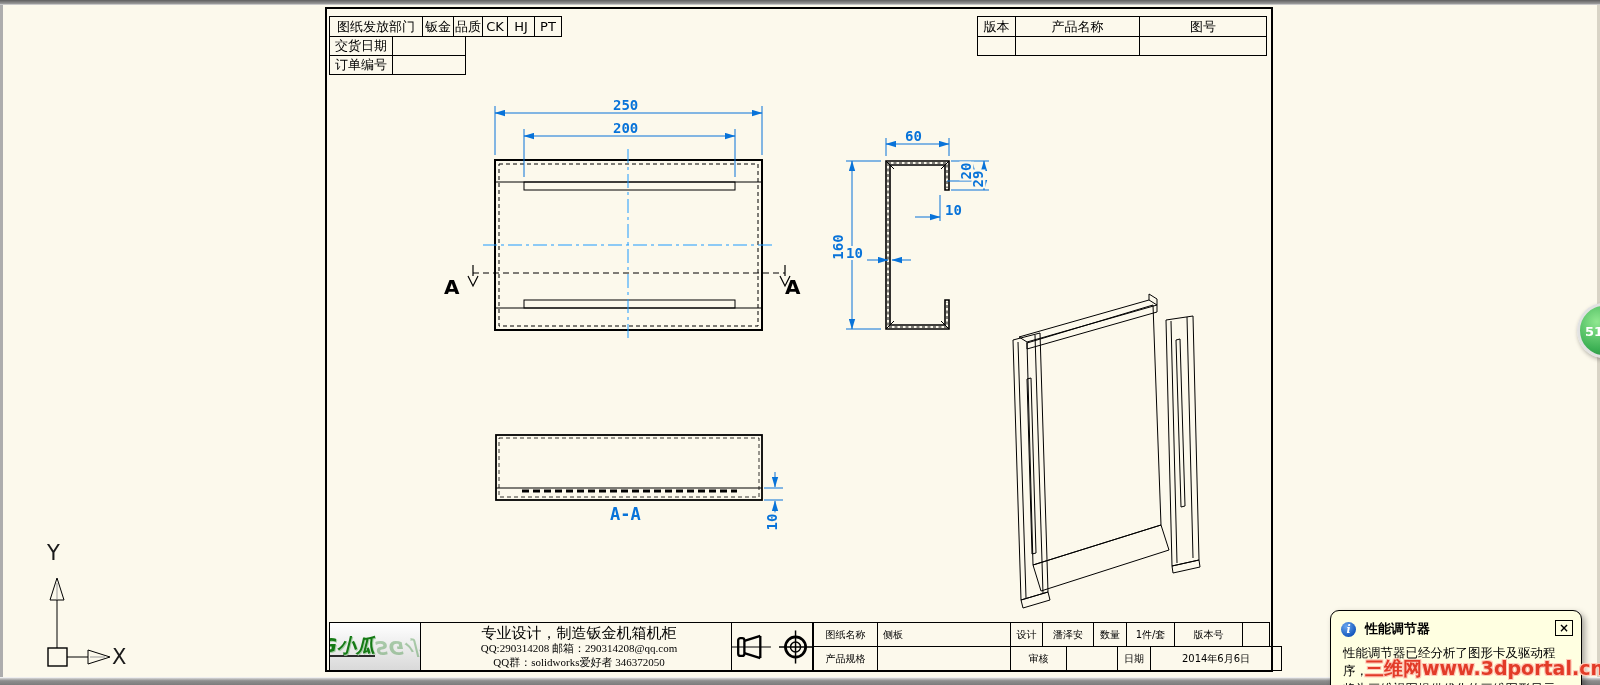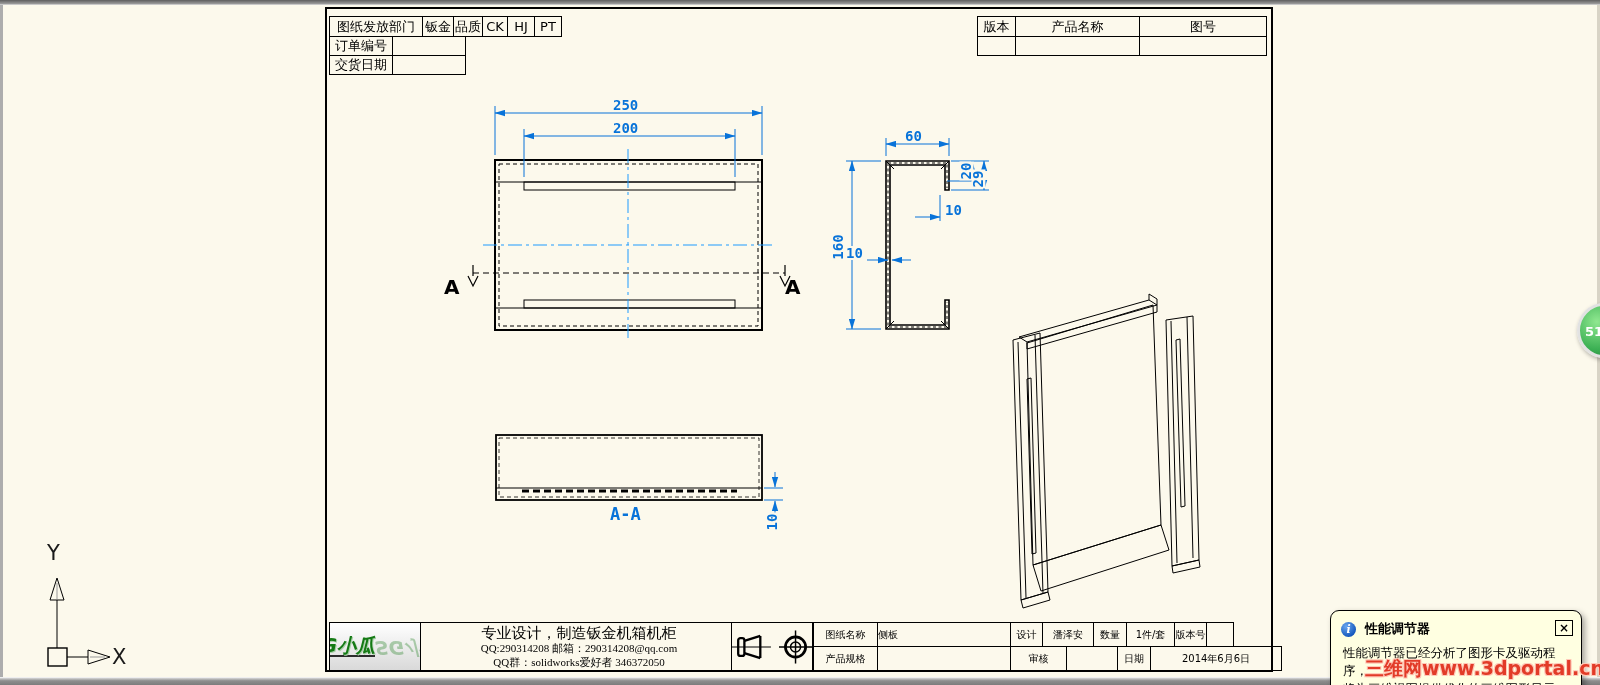--- a/index.html
+++ b/index.html
@@ -184,25 +184,25 @@
   <div class="tl-table">
     <div class="trow">
       <div class="tcell" style="width:94px;height:21px">图纸发放部门</div>
       <div class="tcell" style="width:32px;height:21px">钣金</div>
       <div class="tcell" style="width:30px;height:21px">品质</div>
       <div class="tcell" style="width:26px;height:21px">CK</div>
       <div class="tcell" style="width:28px;height:21px">HJ</div>
       <div class="tcell" style="width:28px;height:21px">PT</div>
     </div>
     <div class="trow">
+      <div class="tcell" style="width:64px;height:20px">交货日期</div>
+      <div class="tcell" style="width:74px;height:20px"></div>
+    </div>
+    <div class="trow">
       <div class="tcell" style="width:64px;height:20px">订单编号</div>
-      <div class="tcell" style="width:74px;height:20px"></div>
-    </div>
-    <div class="trow">
-      <div class="tcell" style="width:64px;height:20px">交货日期</div>
       <div class="tcell" style="width:74px;height:20px"></div>
     </div>
   </div>
 
   <div class="tr-table">
     <div class="trow">
       <div class="tcell" style="width:39px;height:21px">版本</div>
       <div class="tcell" style="width:125px;height:21px">产品名称</div>
       <div class="tcell" style="width:128px;height:21px">图号</div>
     </div>
@@ -246,26 +246,26 @@
       <svg width="34" height="34" viewBox="0 0 36 36" stroke="#000" fill="none">
         <circle cx="18" cy="18" r="11" stroke-width="3"></circle>
         <circle cx="18" cy="18" r="5.5" stroke-width="1.6"></circle>
         <line x1="18" y1="0" x2="18" y2="36" stroke-width="1.6"></line>
         <line x1="0" y1="18" x2="36" y2="18" stroke-width="1.6"></line>
       </svg>
     </div>
     <div class="tb-right">
       <div class="trow">
         <div class="tcell" style="width:65px">图纸名称</div>
-        <div class="tcell" style="width:134px;justify-content:flex-start;">侧板</div>
+        <div class="tcell" style="width:134px;justify-content:flex-start;padding-left:5px">侧板</div>
         <div class="tcell" style="width:33px">设计</div>
         <div class="tcell" style="width:52px">潘泽安</div>
         <div class="tcell" style="width:34px">数量</div>
         <div class="tcell" style="width:49px">1件/套</div>
-        <div class="tcell" style="width:33px">版本号</div>
+        <div class="tcell" style="width:69px">版本号</div>
         <div class="tcell" style="width:28px"></div>
       </div>
       <div class="trow">
         <div class="tcell" style="width:65px">产品规格</div>
         <div class="tcell" style="width:134px"></div>
         <div class="tcell" style="width:57px">审核</div>
         <div class="tcell" style="width:52px"></div>
         <div class="tcell" style="width:34px">日期</div>
         <div class="tcell" style="width:132px">2014年6月6日</div>
       </div>

